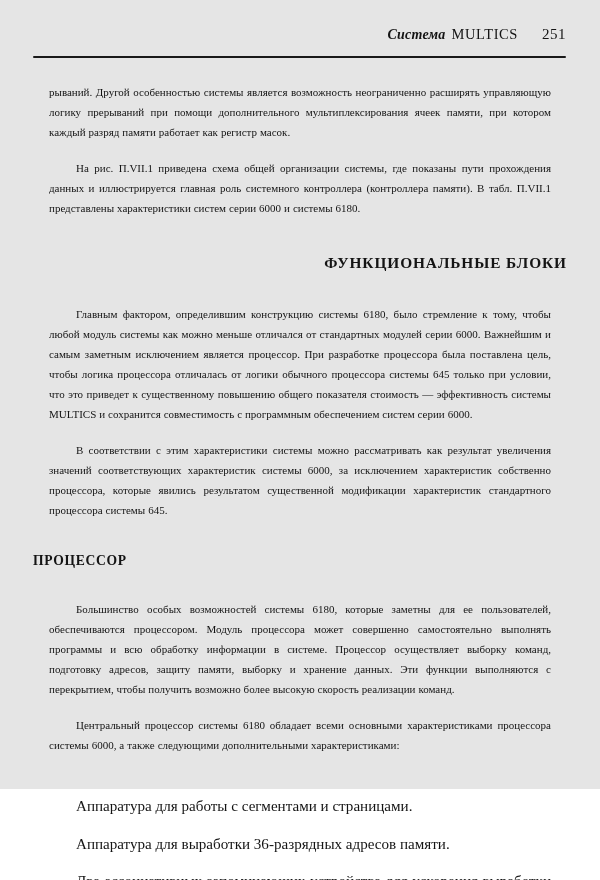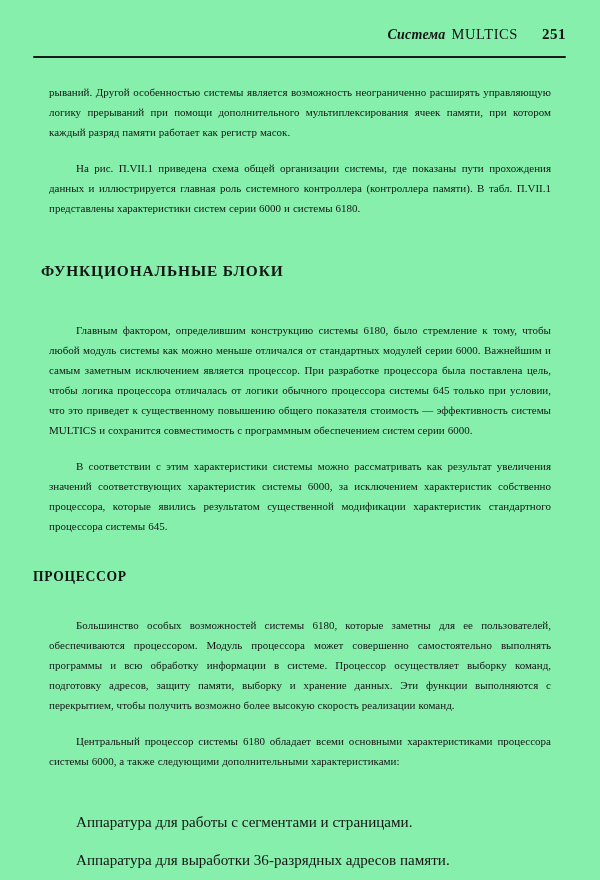--- a/index.html
+++ b/index.html
@@ -11,24 +11,24 @@
     width: 600px;
     height: 880px;
     overflow: hidden;
     font-family: "Liberation Serif", "DejaVu Serif", serif;
     color: #141414;
     -webkit-font-smoothing: antialiased;
   }
   .page {
     position: relative;
     width: 600px;
-    height: 880px;
+    height: 789px;
     box-sizing: border-box;
     padding: 0;
-    background: #86efac;
+    background: #e5e5e5;
   }
 
   
   .runhead {
     position: absolute;
     left: 33px;
     right: 34px;
     top: 26px;
     height: 22px;
     display: flex;
@@ -44,21 +44,21 @@
     font-size: 14px;
   }
   .runhead .sys-name {
     font-style: normal;
     font-weight: 400;
     letter-spacing: 0.6px;
     font-size: 14.5px;
   }
   .runhead .folio {
     margin-left: 24px;
-    font-weight: 700;
+    font-weight: 400;
     font-size: 15px;
     letter-spacing: 0.5px;
   }
   .head-rule {
     position: absolute;
     left: 33px;
     top: 56px;
     width: 533px;
     height: 2px;
     background: #1a1a1a;
@@ -81,25 +81,25 @@
     text-indent: 0;
     word-spacing: 0.2px;
     hyphens: none;
   }
   p.para.indent {
     text-indent: 27px;
   }
 
   
   h2.section-head {
-    margin: 8px;
+    margin: 0;
     padding: 0;
     font-size: 15.4px;
     font-weight: 700;
-    text-align: left;
+    text-align: right;
     letter-spacing: 0.9px;
     line-height: 21.6px;
   }
   h3.sub-head {
     margin: 0;
     padding: 0;
     font-size: 13.6px;
     font-weight: 700;
     letter-spacing: 0.7px;
     line-height: 21.6px;

